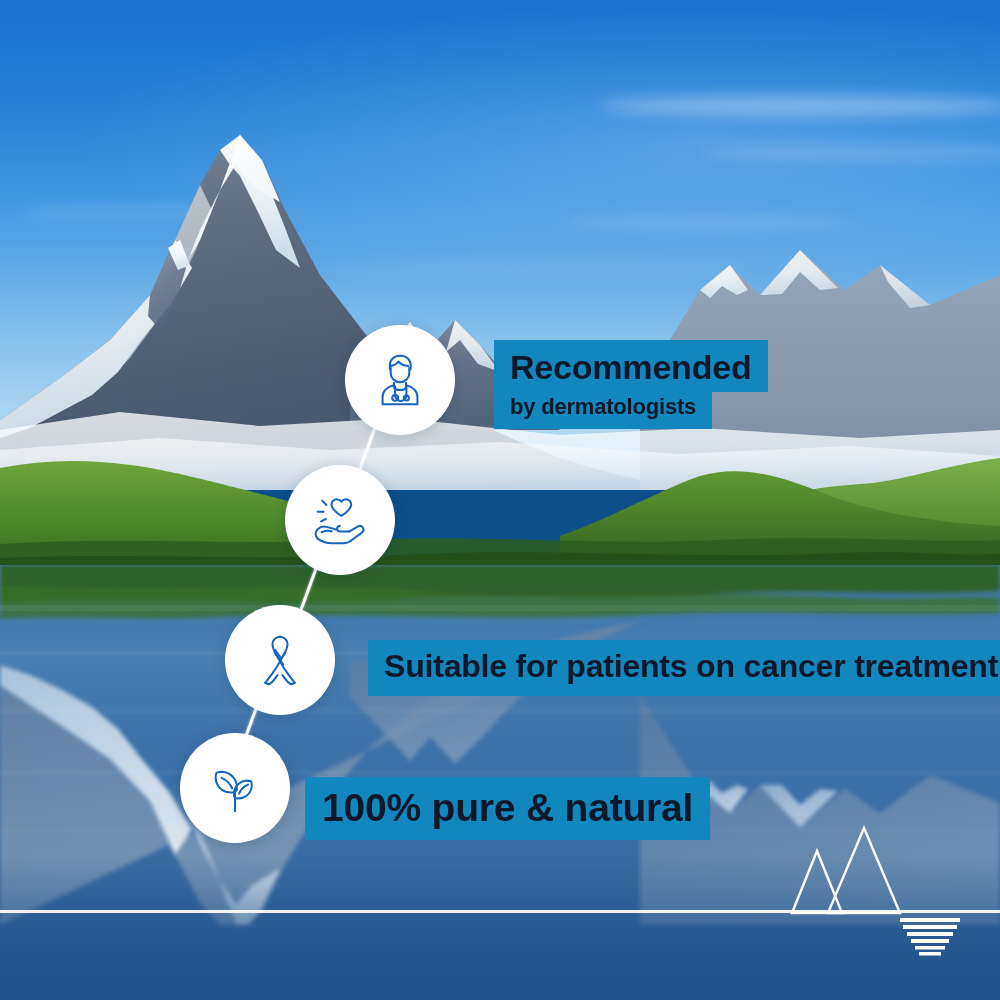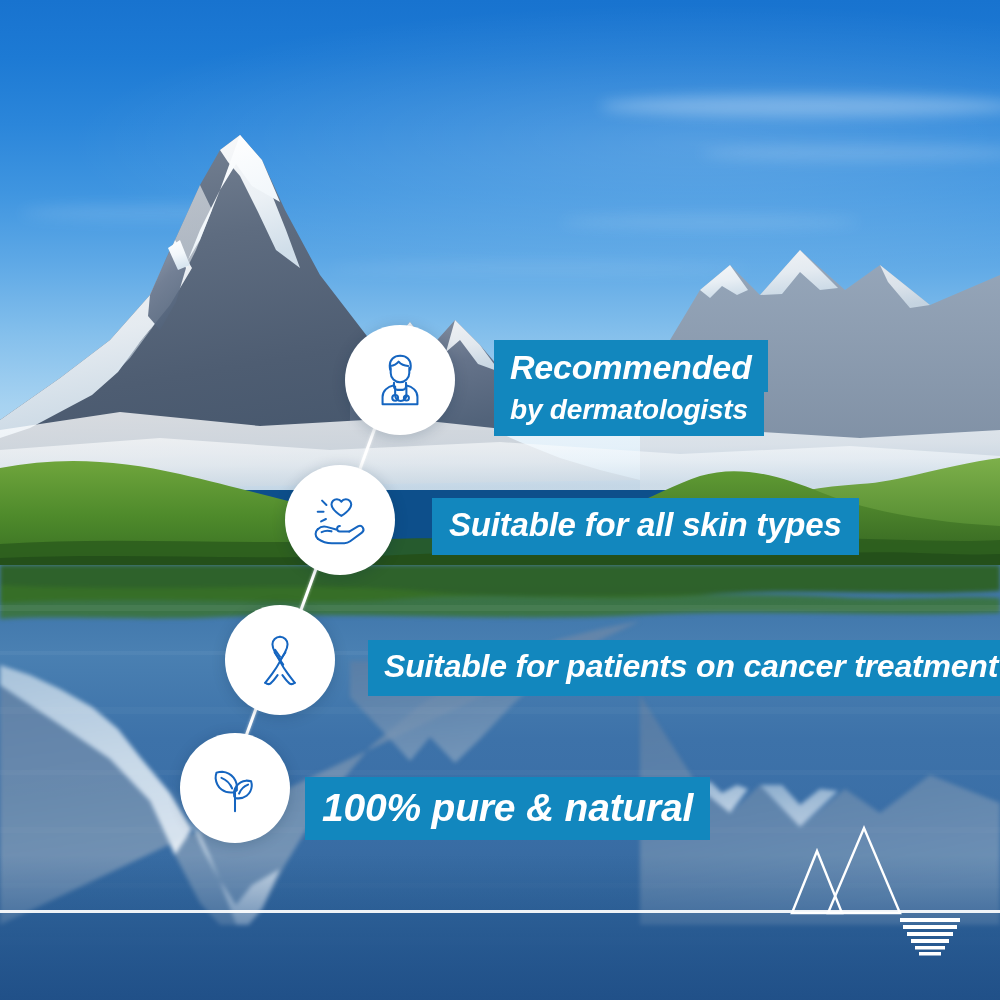--- a/index.html
+++ b/index.html
@@ -61,27 +61,26 @@
     position:absolute; width:110px; height:110px; border-radius:50%;
     background:#ffffff; z-index:25;
     display:flex; align-items:center; justify-content:center;
     box-shadow:0 2px 14px rgba(10,40,70,.20);
   }
   .badge svg { width:62px; height:62px; display:block; }
 
   
   .barwrap { position:absolute; z-index:30; }
   .bar {
-    display:table; background:#1287be; color:#ffffff;
+    display:table; background:#1287be; color:#0f172a;
     font-weight:700; letter-spacing:-.2px; white-space:nowrap;
     line-height:1.06;
-    font-style:italic;
   }
   .bar.l1 { font-size:34px; padding:9px 16px 7px 16px; }
-  .bar.l2 { font-size:28px; padding:4px 16px 11px 16px; margin-top:-1px; }
+  .bar.l2 { font-size:22px; padding:4px 16px 11px 16px; margin-top:-1px; }
   .bar.one { font-size:33px; padding:10px 17px 12px 17px; }
   .bar.three { font-size:32px; padding:10px 16px 12px 16px; }
   .bar.four { font-size:39px; padding:10px 17px 12px 17px; }
 
   
   .logo { position:absolute; z-index:45; }
 </style>
 </head>
 <body>
 
@@ -244,23 +243,20 @@
       <path d="M18 16.5l-4.5-4.5"></path>
       <path d="M15 23.5h-6"></path>
       <path d="M17.5 31l-5 2.5"></path>
       <path d="M9 41.5c2.6-2.4 6-3.2 9.2-2.4l9.8 2.6"></path>
       <path d="M9 41.5c-1.4 1.3-2.2 3-2.2 4.9 0 2 .9 3.8 2.4 5.1"></path>
       <path d="M9.2 51.5c4.2 2.9 9.2 4.5 14.4 4.5h12.9c2.2 0 4.3-.7 6-2l12.1-9c1.6-1.2 2-3.5.9-5.2-1.1-1.7-3.3-2.2-5-1.2l-9 5.3"></path>
       <path d="M41.5 43.9h-9.6c-1.6 0-2.9-1.3-2.9-2.9 0-1.6 1.3-2.9 2.9-2.9"></path>
       <path d="M13 44.5c3.1-1.6 6.8-1.9 10.2-.8"></path>
     </svg>
   </div>
-  <div class="barwrap" style="left:432px; top:498px;">
-    <div class="bar one">Suitable for all skin types</div>
-  </div>
 
   <div class="badge" style="left:225px; top:605px;">
     <svg viewBox="0 0 64 64" fill="none" stroke="#1565c0" stroke-width="2.1" stroke-linecap="round" stroke-linejoin="round">
       <path d="M32 8c-4.3 0-7.8 3.5-7.8 7.8 0 2.6 1 5.2 2.6 8.2 1.6 3 3.6 6 5.2 9.4"></path>
       <path d="M32 8c4.3 0 7.8 3.5 7.8 7.8 0 2.6-1 5.2-2.6 8.2-1.6 3-3.6 6-5.2 9.4"></path>
       <path d="M27 21.5c1.5 2.2 3.3 4.5 5 7.3"></path>
       <path d="M32 33.4c-2.2 4.3-5 8.5-8 12.6-2.7 3.7-5.4 7.1-7.3 9.5"></path>
       <path d="M32 33.4c2.2 4.3 5 8.5 8 12.6 2.7 3.7 5.4 7.1 7.3 9.5"></path>
       <path d="M16.7 55.5c1.8 1.4 4 1.9 5.6.6 1.5-1.2 4.4-4.6 7.2-8.5"></path>
       <path d="M47.3 55.5c-1.8 1.4-4 1.9-5.6.6-1.5-1.2-4.4-4.6-7.2-8.5"></path>

